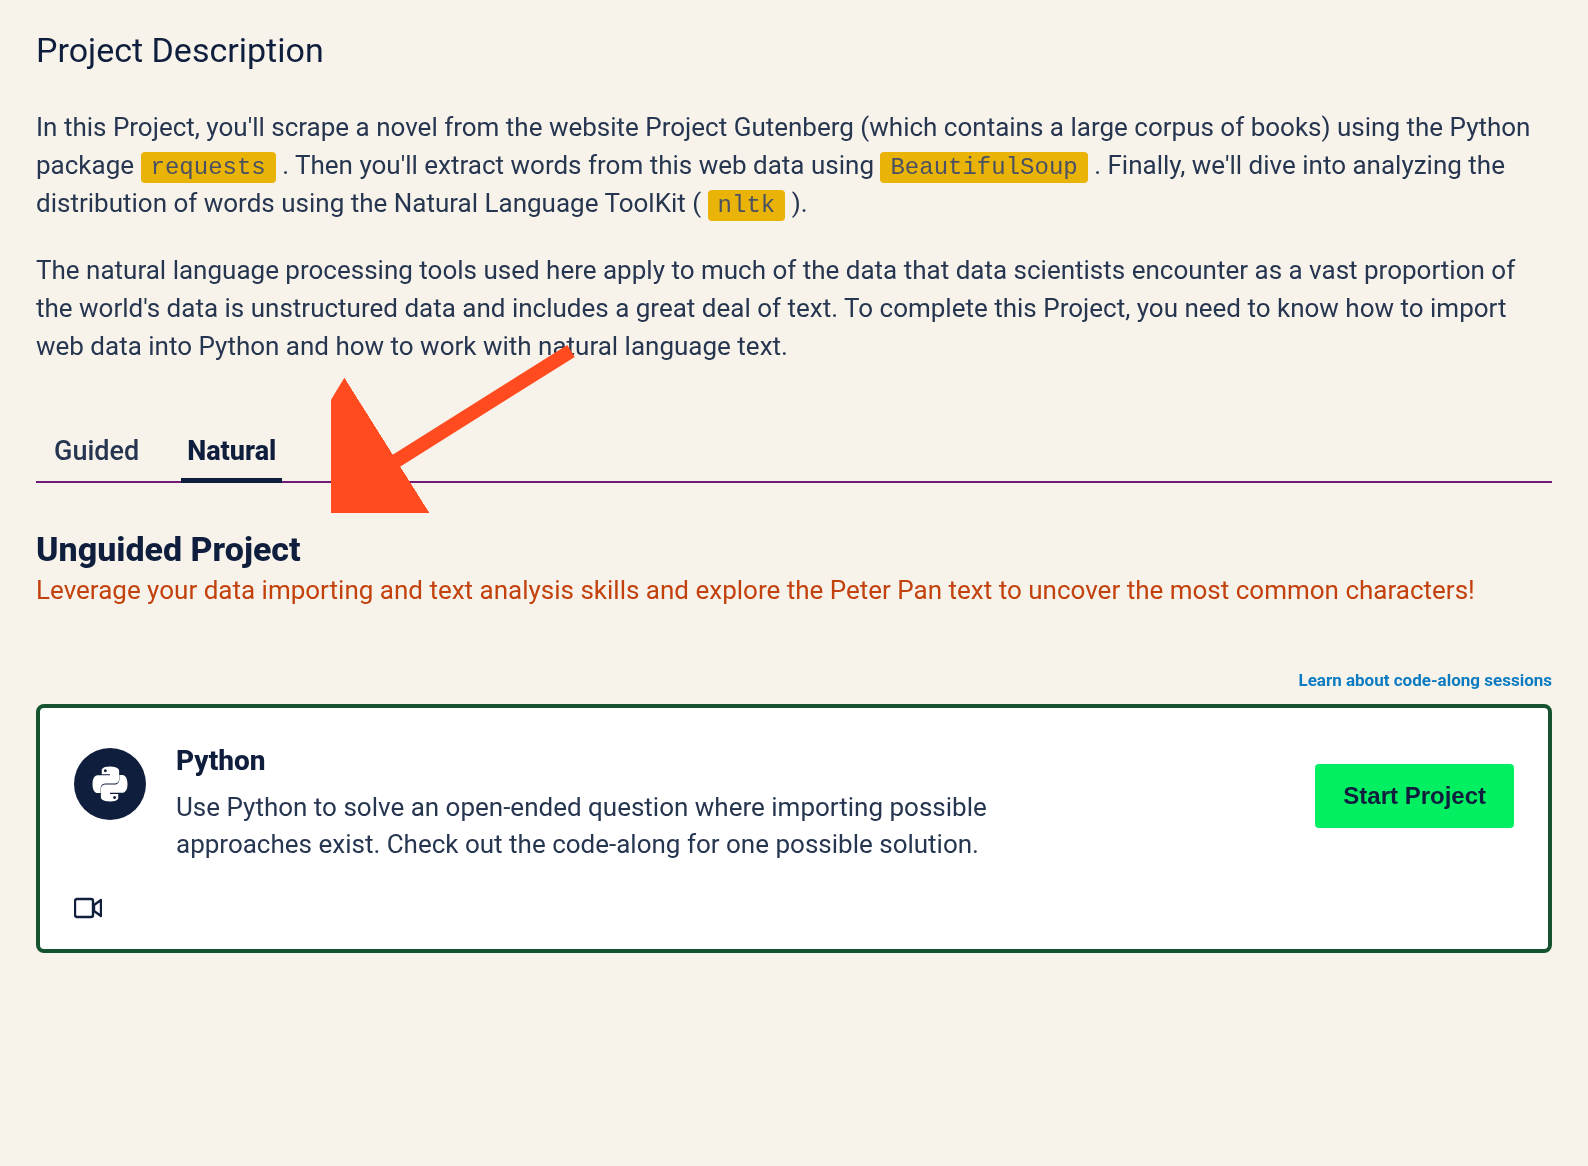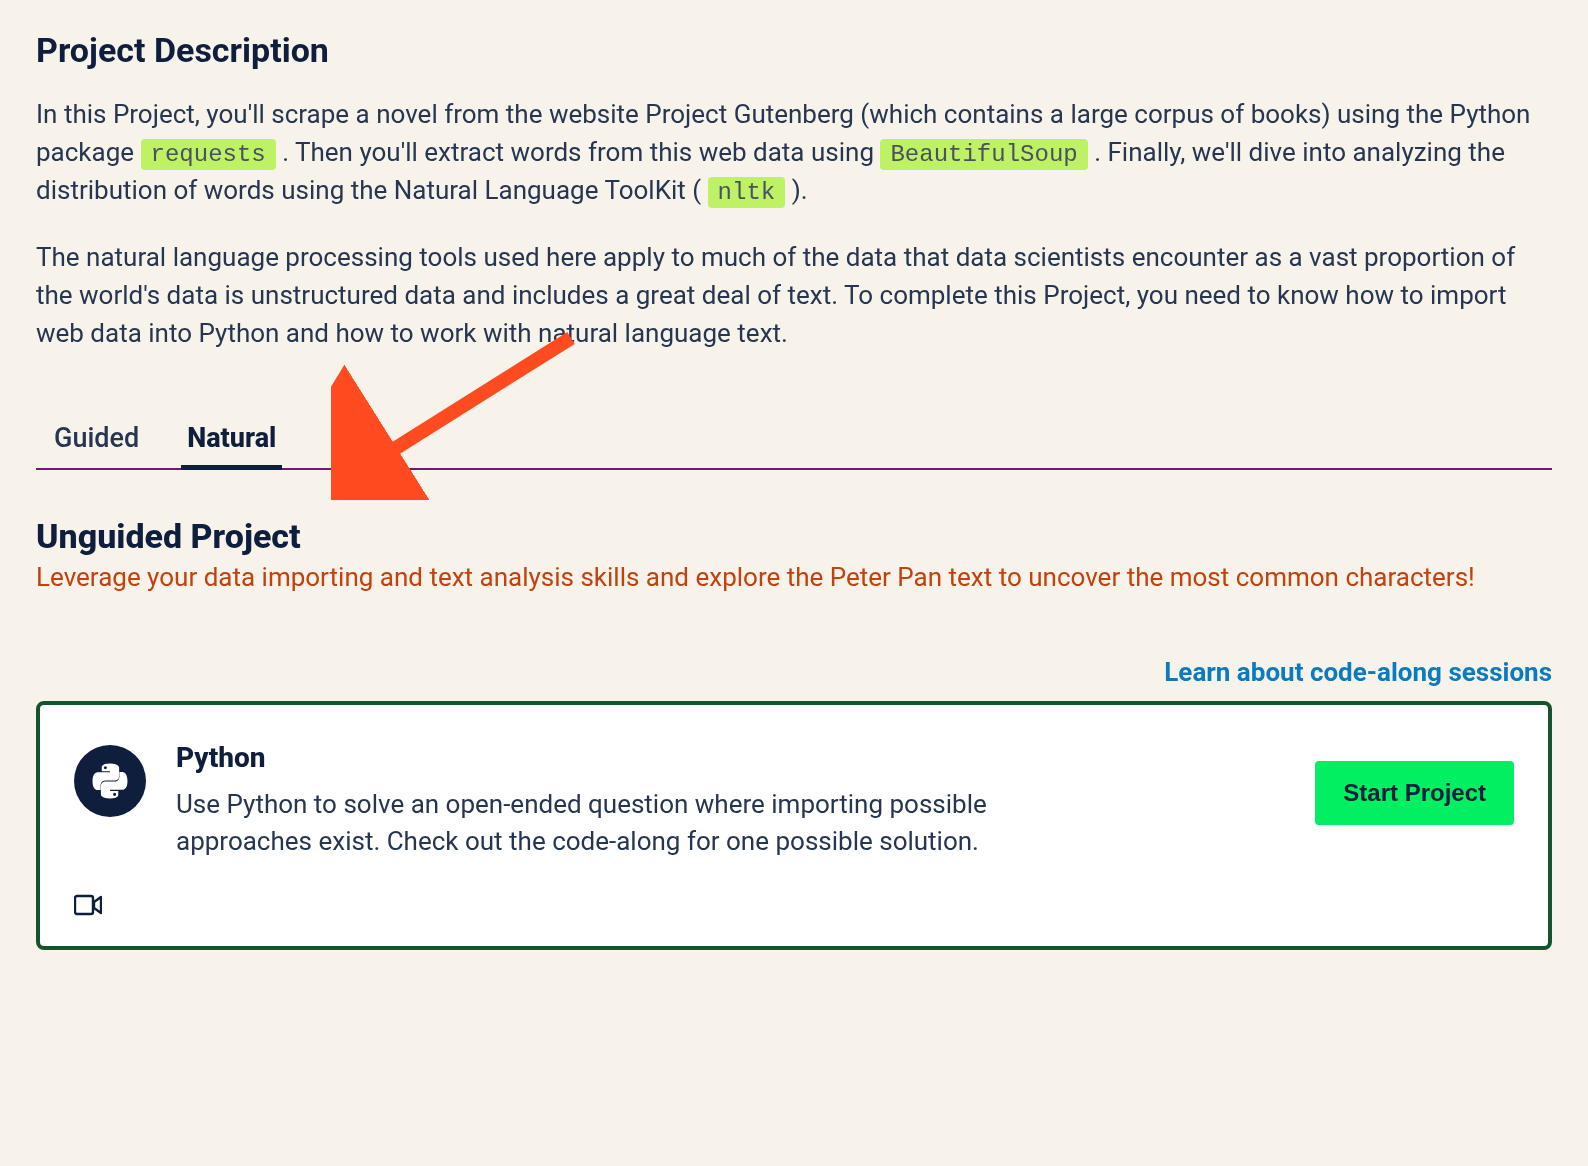--- a/index.html
+++ b/index.html
@@ -9,33 +9,33 @@
     }
     body {
       background: #f7f3eb;
       font-family: -apple-system, BlinkMacSystemFont, "Segoe UI", Roboto, Helvetica, Arial, sans-serif;
       color: #0f1e3d;
       padding: 30px 36px 40px 36px;
       width: 1588px;
     }
     h1.section-title {
       font-size: 34px;
-      font-weight: 700;
-      color: #0f1e3d;
-      margin-bottom: 26px;
+      font-weight: 400;
+      color: #0f1e3d;
+      margin-bottom: 39px;
     }
     p.body-para {
       font-size: 26px;
       line-height: 1.45;
       color: #273650;
       margin-bottom: 28px;
     }
     .code-chip {
       font-family: "SFMono-Regular", Consolas, "Liberation Mono", Menlo, monospace;
-      background: #bef264;
+      background: #eab308;
       padding: 2px 10px;
       border-radius: 4px;
       font-size: 24px;
       color: #4a5162;
     }
     .tabs-wrap {
       position: relative;
       margin-top: 60px;
       border-bottom: 2px solid #701a75;
       display: flex;
@@ -81,21 +81,21 @@
       line-height: 1.45;
       color: #c2410c;
     }
     .link-row {
       text-align: right;
       margin-top: 60px;
       margin-bottom: 14px;
     }
     .link-row a {
       color: #0b7bc1;
-      font-size: 26px;
+      font-size: 17px;
       font-weight: 700;
       text-decoration: none;
       cursor: pointer;
       margin-top: 44px;
     }
     .card {
       background: #ffffff;
       border: 4px solid #14532d;
       border-radius: 8px;
       padding: 36px 34px 30px 34px;

